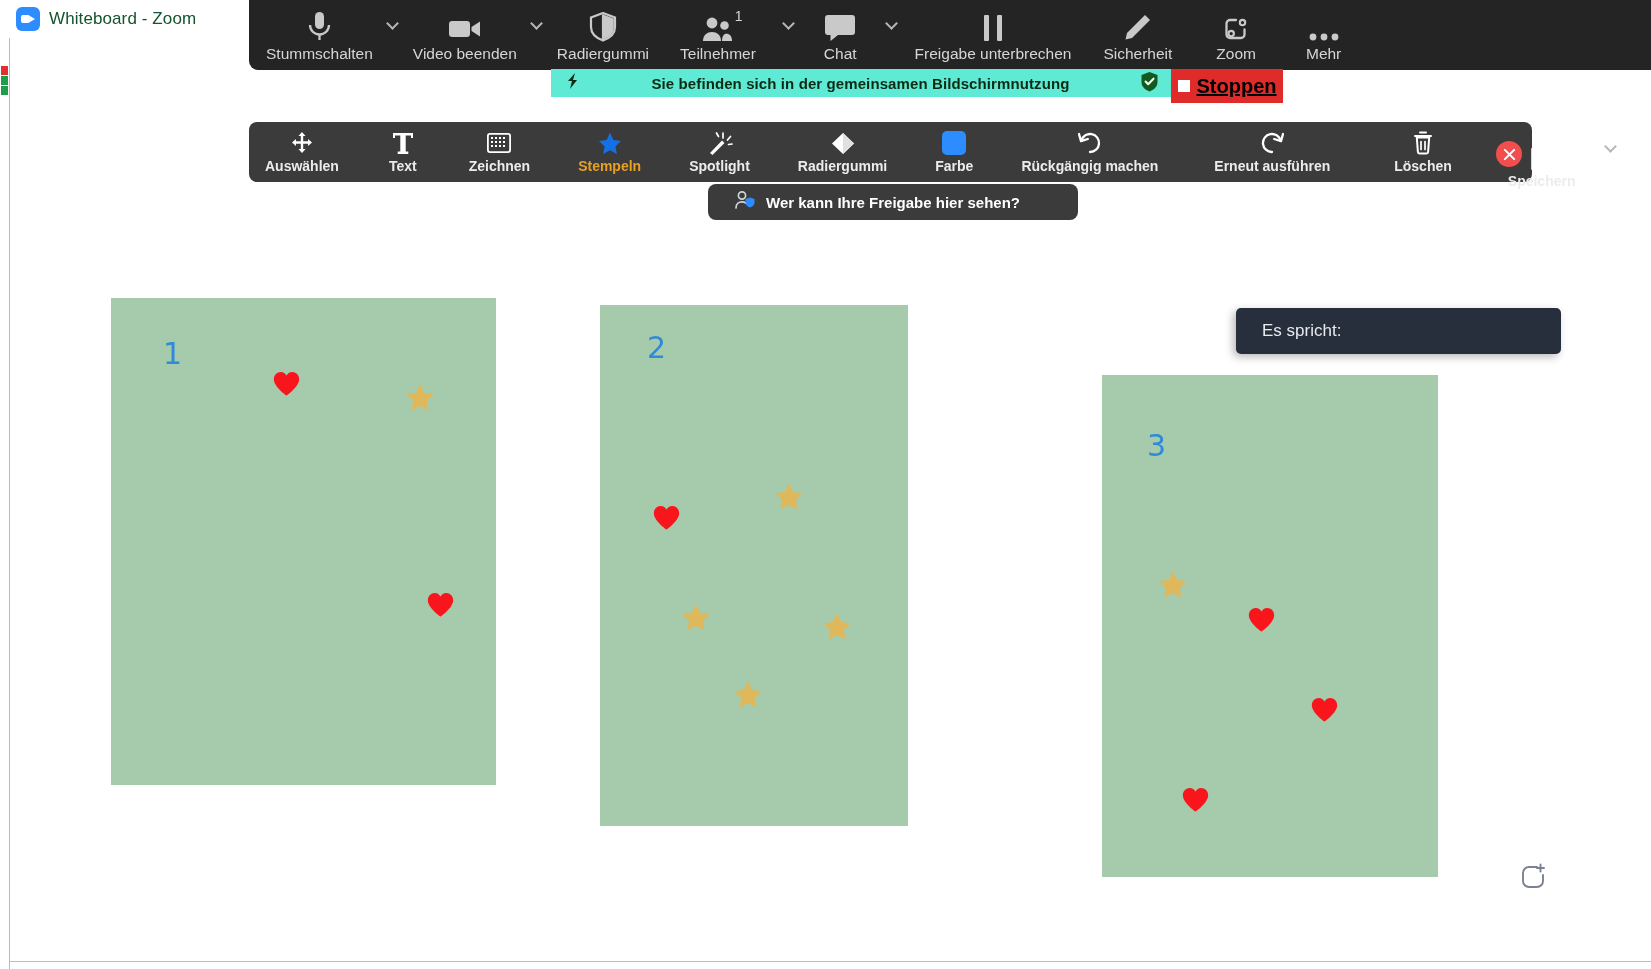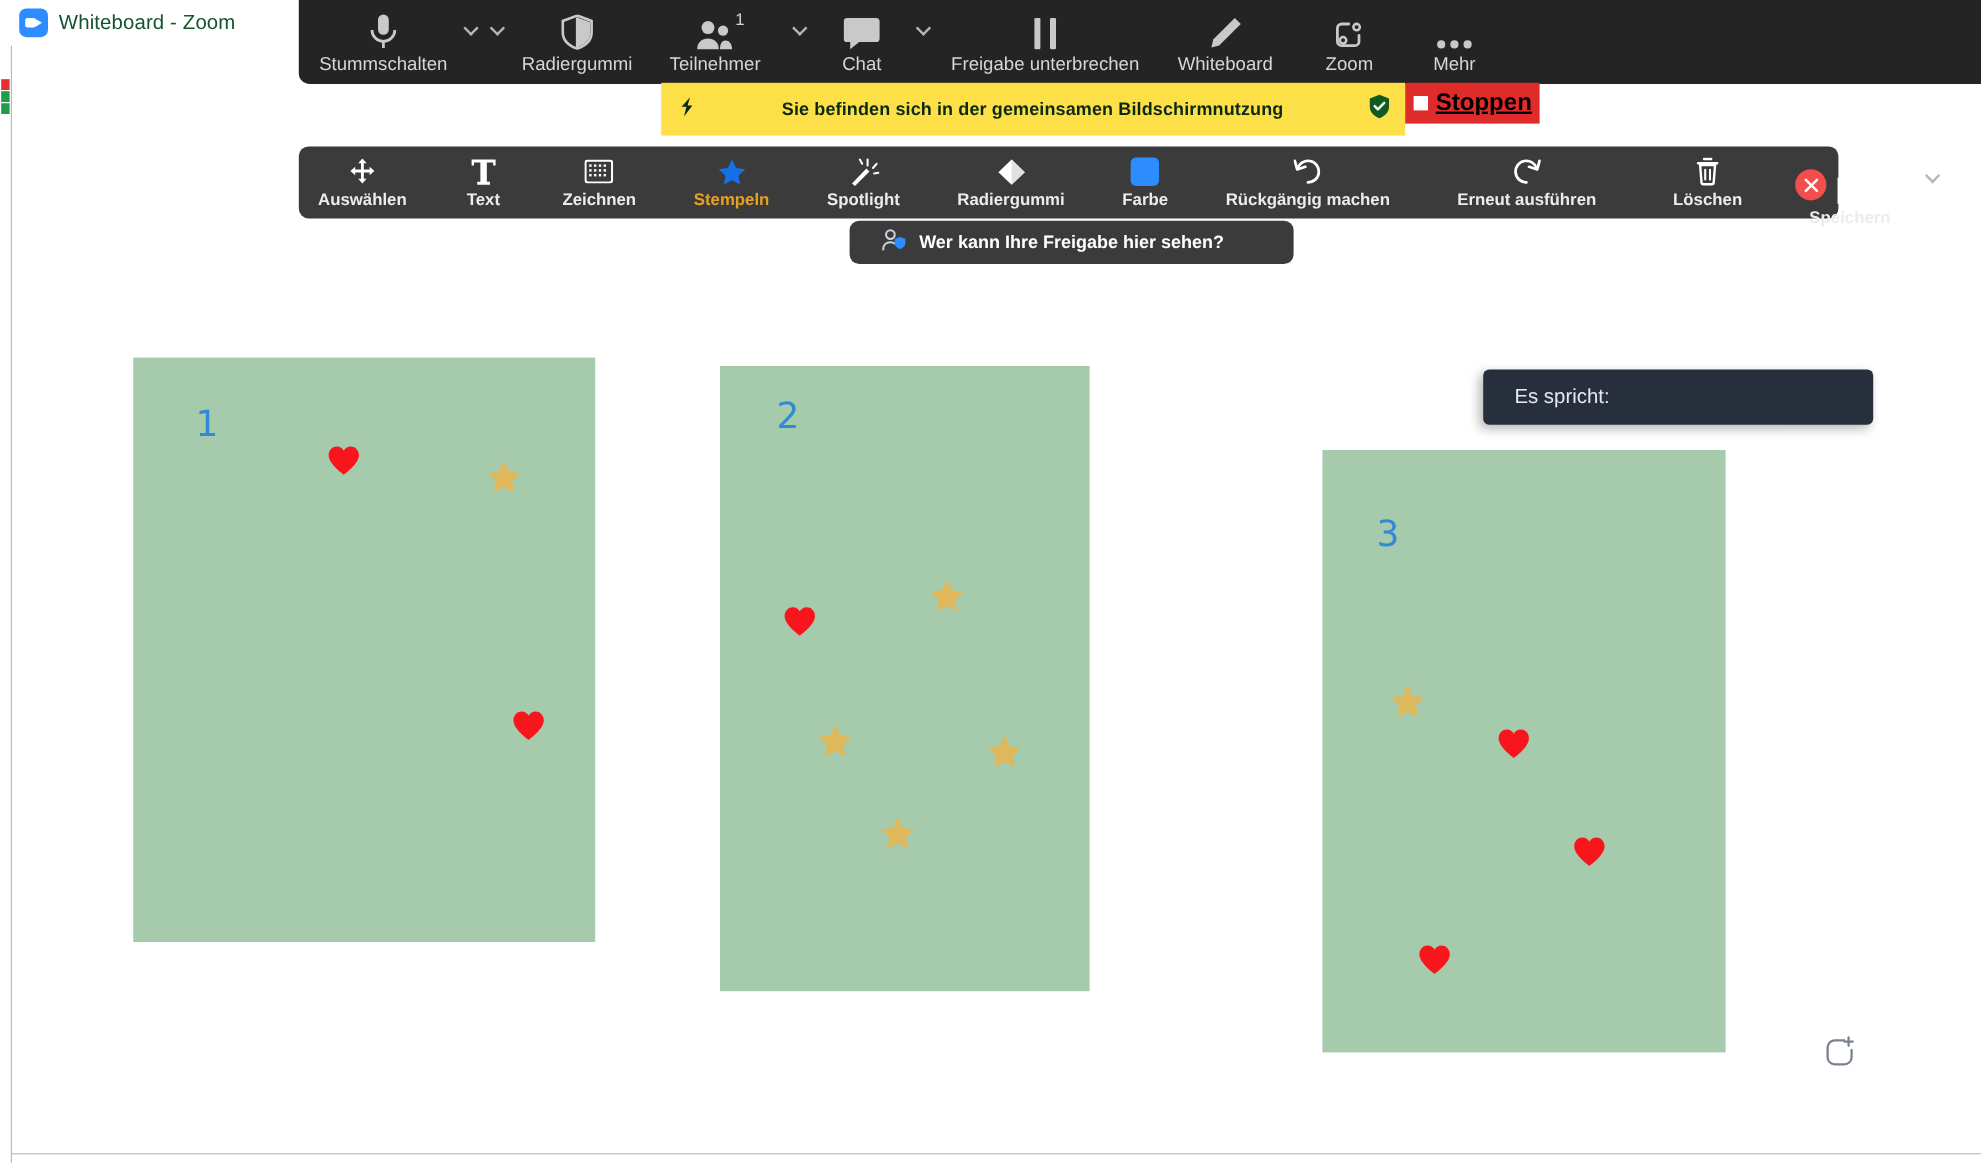--- a/index.html
+++ b/index.html
@@ -67,22 +67,22 @@
     border-right: 2px solid #b7b7b7; border-bottom: 2px solid #b7b7b7;
     transform: rotate(45deg); margin-top: -4px;
   }
   .badge-1 {
     position: absolute; top: 0px; right: -9px;
     font-size: 14px; color: #d6d6d6;
   }
 
   
   #share-banner {
-    position: absolute; left: 551px; top: 69px; width: 620px; height: 44px;
-    background: #fde047; z-index: 12;
+    position: absolute; left: 551px; top: 69px; width: 620px; height: 28px;
+    background: #5eead4; z-index: 12;
     display: flex; align-items: center; justify-content: space-between;
     padding: 0 12px 0 14px;
   }
   #share-banner-text {
     font-size: 15px; font-weight: bold; color: #0c2a12;
     flex: 1; text-align: center; letter-spacing: .1px;
   }
   #stop-button {
     position: absolute; left: 1171px; top: 69px; width: 112px; height: 34px;
     background: #e02b2b; z-index: 12;
@@ -263,20 +263,29 @@
           <rect x="11" y="2" width="9" height="17" rx="4.5" fill="#c9c9c9"></rect>
           <path d="M6 15 a9.5 9.5 0 0 0 19 0" fill="none" stroke="#c9c9c9" stroke-width="2.3"></path>
           <path d="M15.5 24.5 v5.5" stroke="#c9c9c9" stroke-width="2.3"></path>
         </svg>
       </div>
       <div class="mt-label">Stummschalten</div>
     </div>
     <div class="mt-caret">
       <span class="caret-g"></span>
     </div>
+    <div class="mt-item" style="padding: 0px 9px;">
+      <div class="mt-icon">
+        <svg width="33" height="26" viewBox="0 0 33 26">
+          <rect x="1" y="5" width="21" height="16" rx="3.2" fill="#c9c9c9"></rect>
+          <path d="M23.5 11 L32 5.5 v15 L23.5 15 z" fill="#c9c9c9"></path>
+        </svg>
+      </div>
+      <div class="mt-label">Video beenden</div>
+    </div>
     <div class="mt-caret">
       <span class="caret-g"></span>
     </div>
     <div class="mt-item" style="padding: 0px 9px;">
       <div class="mt-icon">
         <svg width="28" height="30" viewBox="0 0 28 30">
           <path d="M14 1 L26 5.5 v9.5 c0 7.5 -6.5 11.5 -12 13.5 C8.5 26.5 2 22.5 2 15 V5.5 z" fill="none" stroke="#c9c9c9" stroke-width="2.2"></path>
           <path d="M14 2.5 L14 28" stroke="#c9c9c9" stroke-width="2.2"></path>
           <path d="M14 2.5 L24.8 6.6 v8.9 c0 6.5 -5.5 10 -10.8 11.9 z" fill="#c9c9c9"></path>
         </svg>
@@ -317,21 +326,21 @@
         </svg>
       </div>
       <div class="mt-label">Freigabe unterbrechen</div>
     </div>
     <div class="mt-item" style="padding: 0px 20px;">
       <div class="mt-icon">
         <svg width="29" height="29" viewBox="0 0 29 29">
           <path d="M22 2 L27 7 L9 25 L2.5 26.5 L4 20 z" fill="#c9c9c9"></path>
         </svg>
       </div>
-      <div class="mt-label">Whiteboard</div>
+      <div class="mt-label">Sicherheit</div>
     </div>
     <div class="mt-item" style="padding: 0px 24px;">
       <div class="mt-icon">
         <svg width="23" height="24" viewBox="0 0 23 24">
           <path d="M11 2 H5 a3.5 3.5 0 0 0 -3.5 3.5 v11 a3.5 3.5 0 0 0 3.5 3.5 h11 a3.5 3.5 0 0 0 3.5 -3.5 v-5" fill="none" stroke="#c9c9c9" stroke-width="2.3" stroke-linecap="round"></path>
           <circle cx="6.2" cy="15.6" r="2.7" fill="none" stroke="#c9c9c9" stroke-width="2.1"></circle>
           <circle cx="17.5" cy="4.6" r="2.7" fill="none" stroke="#c9c9c9" stroke-width="2.1"></circle>
         </svg>
       </div>
       <div class="mt-label">Zoom</div>

